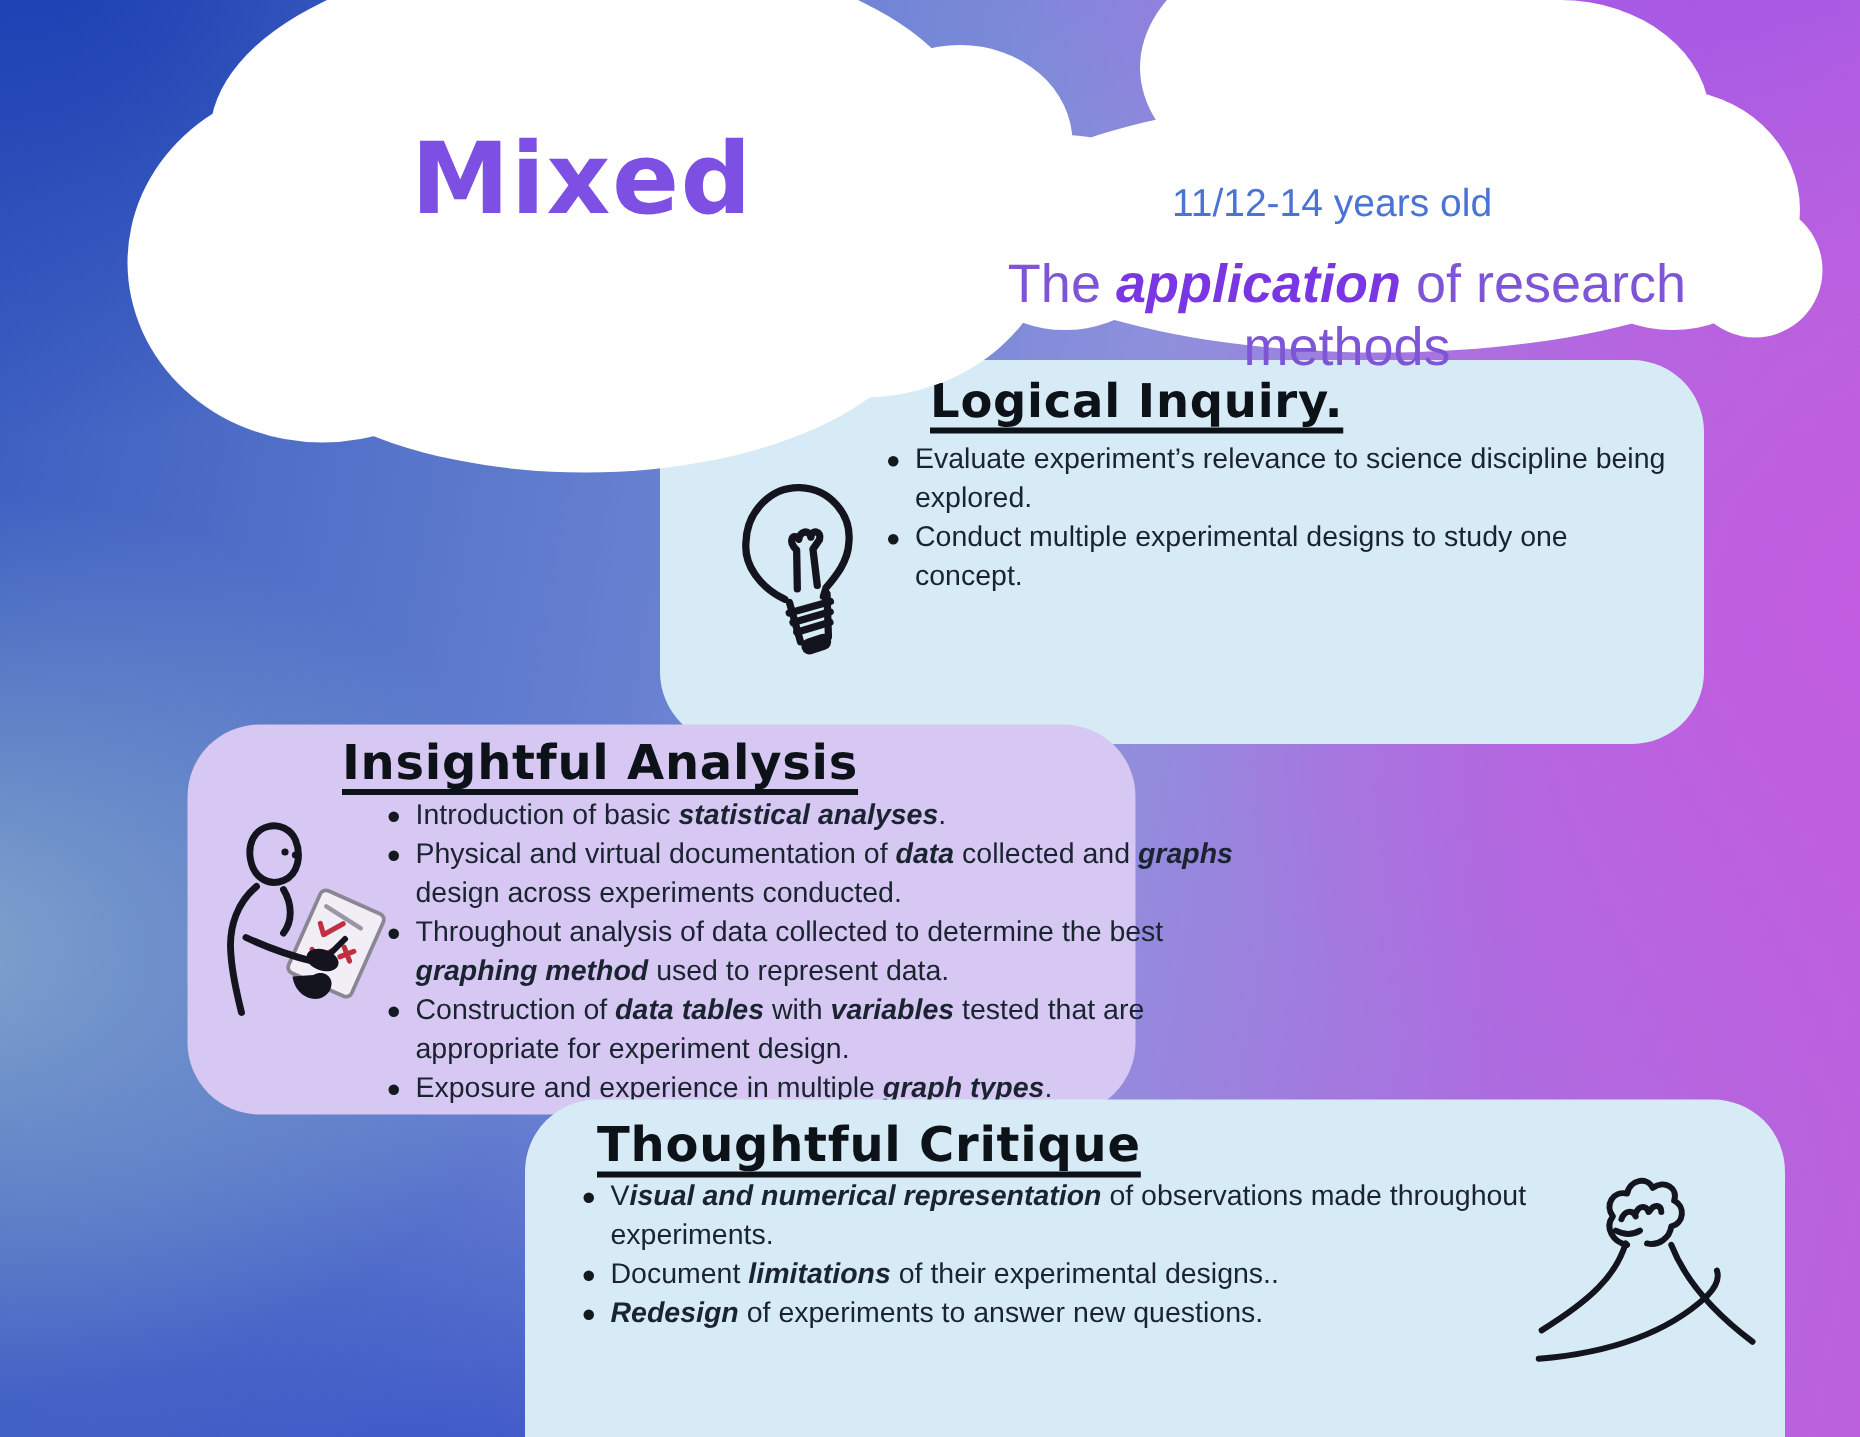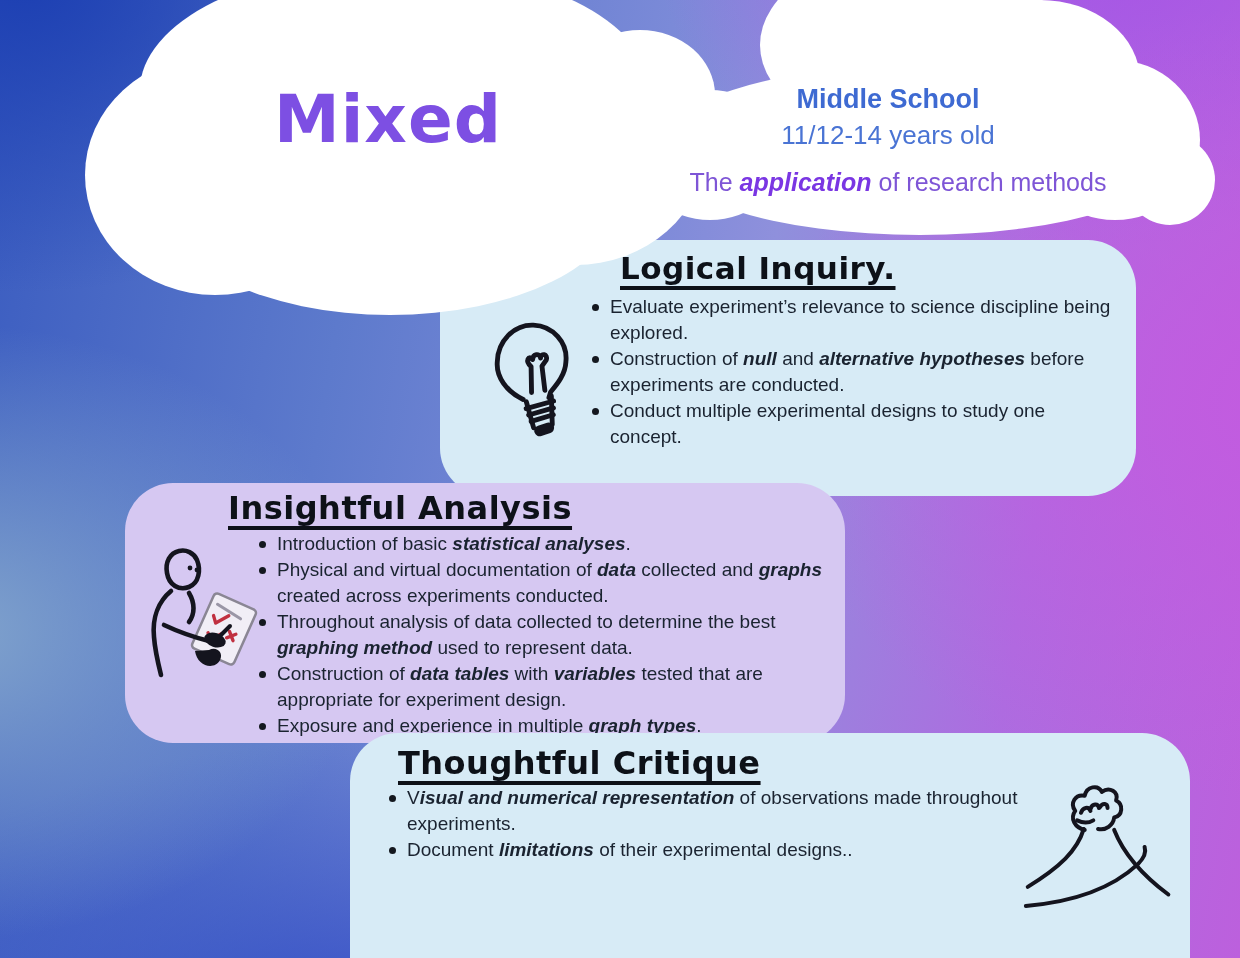--- a/index.html
+++ b/index.html
@@ -10,21 +10,21 @@
     background:
       radial-gradient(760px 560px at -4% 66%, rgba(133,168,205,0.95) 0%, rgba(133,168,205,0) 55%),
       radial-gradient(720px 520px at 2% -2%, rgba(27,62,178,0.95) 0%, rgba(27,62,178,0) 60%),
       radial-gradient(900px 520px at 28% 110%, rgba(43,70,196,0.9) 0%, rgba(43,70,196,0) 60%),
       radial-gradient(820px 640px at 103% 42%, rgba(195,91,224,0.95) 0%, rgba(195,91,224,0) 62%),
       radial-gradient(760px 560px at 88% -8%, rgba(166,81,230,0.95) 0%, rgba(166,81,230,0) 58%),
       linear-gradient(100deg, #3a5cc0 0%, #5d7acc 28%, #7b8ad8 48%, #8f90dc 58%, #ad6ce0 80%, #bc60dd 100%);
   }
   .card { position:absolute; }
   .card-li { left:440px; top:240px; width:696px; height:256px; border-radius:48px; background:#d7ebf6; z-index:1; }
-  .card-ia { left:125px; top:483px; width:720px; height:260px; border-radius:48px; background:#d6c8f2; z-index:2; }
+  .card-ia { left:125px; top:483px; width:632px; height:260px; border-radius:48px; background:#d6c8f2; z-index:2; }
   .card-tc { left:350px; top:733px; width:840px; height:278px; border-radius:48px; background:#d7ebf6; z-index:3; }
   .section-heading {
     position:absolute; font-family:"DejaVu Sans", sans-serif; font-weight:800; color:#0d1118;
     letter-spacing:0.5px; text-decoration:underline; text-decoration-thickness:4px; text-underline-offset:7px;
     white-space:nowrap;
   }
   .card-li .section-heading { left:180px; top:10px; font-size:31px; }
   .card-ia .section-heading { left:103px; top:6px;  font-size:32px; }
   .card-tc .section-heading { left:48px;  top:11px; font-size:32px; }
   .bullets { position:absolute; list-style:none; color:#1a2330; font-size:19px; line-height:26px; }
@@ -37,21 +37,21 @@
   .icon-wrap { position:absolute; }
   .li-icon { left:20px; top:60px; }
   .ia-icon { left:6px; top:56px; }
   .tc-icon { left:668px; top:38px; }
   .clouds-svg { position:absolute; left:0; top:0; z-index:5; pointer-events:none; }
   .cloud-text { position:absolute; z-index:6; text-align:center; }
   .title-block { left:168px; top:80px; width:440px; font-family:"DejaVu Sans", sans-serif;
     font-weight:800; font-size:66px; line-height:80px; color:#7d4fe3; letter-spacing:1px; }
   .audience-label { left:688px; top:84px; width:400px; font-size:27px; font-weight:700; color:#3e6ad2; }
   .audience-age   { left:688px; top:120px; width:400px; font-size:26px; font-weight:400; color:#4a74d4; }
-  .subtitle       { left:618px; top:168px; width:560px; font-size:25px; color:#7e55d6; }
+  .subtitle       { left:618px; top:168px; width:560px; font-size:36px; color:#7e55d6; }
   .subtitle .em   { color:#7a36e3; }
   .sketch { stroke:#14141e; fill:none; stroke-linecap:round; stroke-linejoin:round; }
 </style>
 </head>
 <body>
 
 <div class="canvas">
 
   <section class="card card-li">
     <h2 class="section-heading">Logical Inquiry.</h2>
@@ -61,21 +61,20 @@
           <path d="M44 72 C33 64 27 52 30 41 C33 26 47 16 61 19 C75 22 84 36 80 50 C78 59 71 65 65 70 L63 74"></path>
           <path d="M51 68 L54 49 C50 44 54 40 56 44 C57 40 62 40 62 44 C63 40 68 42 66 46 L62 50 L61 68"></path>
           <path d="M46 74 L48 94 M65 73 L62 94"></path>
           <path d="M45 79 L66 77 M46 84 L65 82 M47 89 L64 87"></path>
           <path d="M52 97 L59 96" stroke-width="8"></path>
         </g>
       </svg>
     </div>
     <ul class="bullets">
         <li><span>Evaluate experiment’s relevance to science discipline being explored.</span></li>
-        <li><span>Construction of </span><span class="em">null</span><span> and </span><span class="em">alternative hypotheses</span><span> before experiments are conducted.</span></li>
         <li><span>Conduct multiple experimental designs to study one concept.</span></li>
       </ul>
   </section>
 
   <section class="card card-ia">
     <h2 class="section-heading">Insightful Analysis</h2>
     <div class="icon-wrap ia-icon">
       <svg width="130" height="172" viewBox="0 0 130 172">
         <g transform="rotate(24 93 90)">
           <rect x="70" y="60" width="46" height="60" rx="4" fill="#f1eef6" stroke="#8a8694" stroke-width="2.5"></rect>
@@ -92,21 +91,21 @@
         </g>
         <circle cx="59" cy="29" r="2.4" fill="#14141e"></circle>
         <circle cx="66" cy="31" r="2.4" fill="#14141e"></circle>
         <ellipse cx="84" cy="101" rx="11" ry="7" fill="#14141e" transform="rotate(18 84 101)"></ellipse>
         <path d="M90 96 L99 87" stroke="#14141e" stroke-width="4" stroke-linecap="round"></path>
         <path d="M64 112 C66 127 83 132 89 121 C93 113 85 107 78 111 Z" fill="#14141e"></path>
       </svg>
     </div>
     <ul class="bullets">
         <li><span>Introduction of basic </span><span class="em">statistical analyses</span><span>.</span></li>
-        <li><span>Physical and virtual documentation of </span><span class="em">data</span><span> collected and </span><span class="em">graphs</span><span> created across experiments conducted.</span></li>
+        <li><span>Physical and virtual documentation of </span><span class="em">data</span><span> collected and </span><span class="em">graphs</span><span> design across experiments conducted.</span></li>
         <li><span>Throughout analysis of data collected to determine the best </span><span class="em">graphing method</span><span> used to represent data.</span></li>
         <li><span>Construction of </span><span class="em">data tables</span><span> with </span><span class="em">variables</span><span> tested that are appropriate for experiment design.</span></li>
         <li><span>Exposure and experience in multiple </span><span class="em">graph types</span><span>.</span></li>
       </ul>
   </section>
 
   <section class="card card-tc">
     <h2 class="section-heading">Thoughtful Critique</h2>
     <div class="icon-wrap tc-icon">
       <svg width="162" height="152" viewBox="0 0 170 160">
@@ -118,20 +117,21 @@
           <path d="M66 44 C68 38 74 37 76 42"></path>
           <path d="M76 40 C78 34 84 34 85 39"></path>
           <path d="M86 38 C89 33 94 34 94 39"></path>
           <path d="M62 52 C68 55 74 55 79 52"></path>
         </g>
       </svg>
     </div>
     <ul class="bullets">
         <li><span>V</span><span class="em">isual and numerical representation</span><span> of observations made throughout experiments.</span></li>
         <li><span>Document </span><span class="em">limitations</span><span> of their experimental designs..</span></li>
+        <li><span class="em">Redesign</span><span> of experiments to answer new questions.</span></li>
       </ul>
   </section>
 
   <svg class="clouds-svg" width="1240" height="958">
     <g fill="#ffffff">
       <ellipse cx="395" cy="90" rx="255" ry="125"></ellipse>
       <ellipse cx="215" cy="175" rx="130" ry="120"></ellipse>
       <ellipse cx="390" cy="200" rx="230" ry="115"></ellipse>
       <ellipse cx="575" cy="150" rx="130" ry="115"></ellipse>
       <ellipse cx="640" cy="95" rx="75" ry="65"></ellipse>
@@ -142,17 +142,16 @@
       <ellipse cx="710" cy="155" rx="75" ry="65"></ellipse>
       <ellipse cx="1040" cy="80" rx="100" ry="80"></ellipse>
       <ellipse cx="1115" cy="140" rx="85" ry="80"></ellipse>
       <ellipse cx="1170" cy="180" rx="45" ry="45"></ellipse>
     </g>
   </svg>
 
   <div class="cloud-text title-block">
     <div>Mixed</div>
   </div>
-  <div class="cloud-text audience-label">Middle School</div>
   <div class="cloud-text audience-age">11/12-14 years old</div>
   <div class="cloud-text subtitle"><span>The </span><span class="em">application</span><span> of research methods</span></div>
 
 </div>
 
 </body></html>

